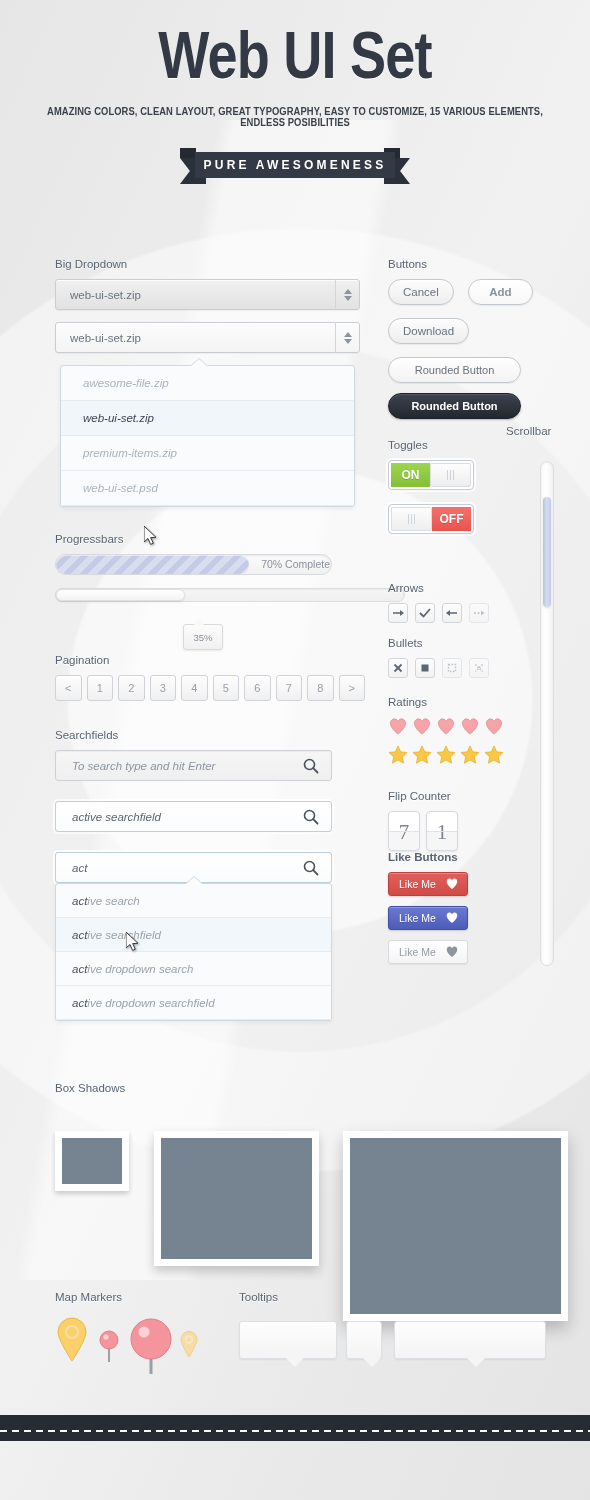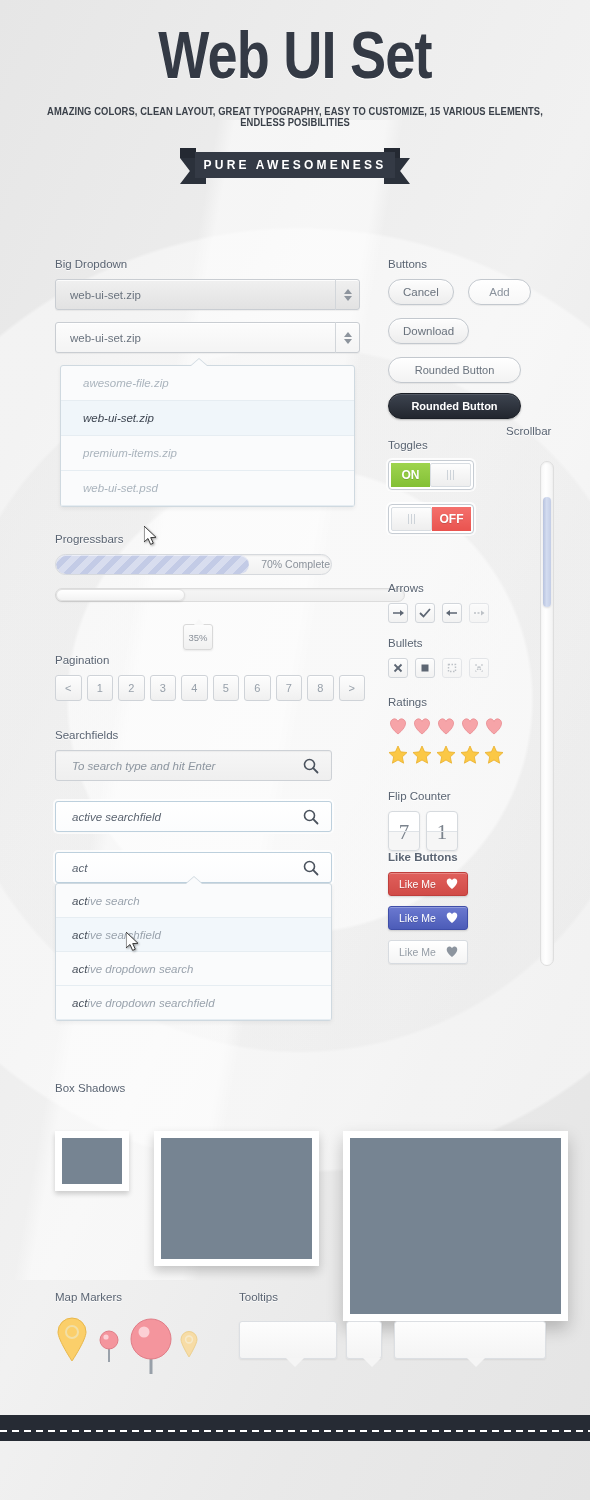--- a/index.html
+++ b/index.html
@@ -203,21 +203,21 @@
   }
   .pb2-fill {
     position:absolute; left:0; top:0; bottom:0; width: 37%;
     border-radius: 8px;
     background: linear-gradient(#ffffff, #f3f3f3);
     border: 1px solid #e0e0e0;
     box-shadow: 0 1px 2px rgba(0,0,0,0.1);
   }
   .pb-badge {
     position: absolute; left: 128px; top: 36px;
-    width: 30px; height: 26px; border-radius: 3px;
+    width: 40px; height: 26px; border-radius: 3px;
     background: linear-gradient(#fcfcfc, #f0f0f0);
     border: 1px solid #d9d9d9;
     font-size: 9.5px; color: #8a919a;
     line-height: 26px; text-align:center;
     box-shadow: 0 1px 2px rgba(0,0,0,0.07);
   }
   .pb-badge:before {
     content:""; position:absolute; left: 10px; top:-6px;
     width:0;height:0;border-left:5px solid transparent;border-right:5px solid transparent;border-bottom:6px solid #f8f8f8;
   }
@@ -475,21 +475,21 @@
           </svg>
       </div>
     </div>
   </div>
 
   <div class="col-right">
 
     <div class="lbl">Buttons</div>
     <div>
       <span class="btn">Cancel</span>
-      <span class="btn light" style="padding:0 20px;">Add</span>
+      <span class="btn light" style="padding:0 20px;font-weight:bold;">Add</span>
     </div>
     <div>
       <span class="btn">Download</span>
     </div>
     <div class="btn rounded">Rounded Button</div>
     <div class="btn rounded dark">Rounded Button</div>
 
     <div style="position:relative; margin-top:20px;">
       <div class="lbl">Toggles</div>
       <div class="toggle">

